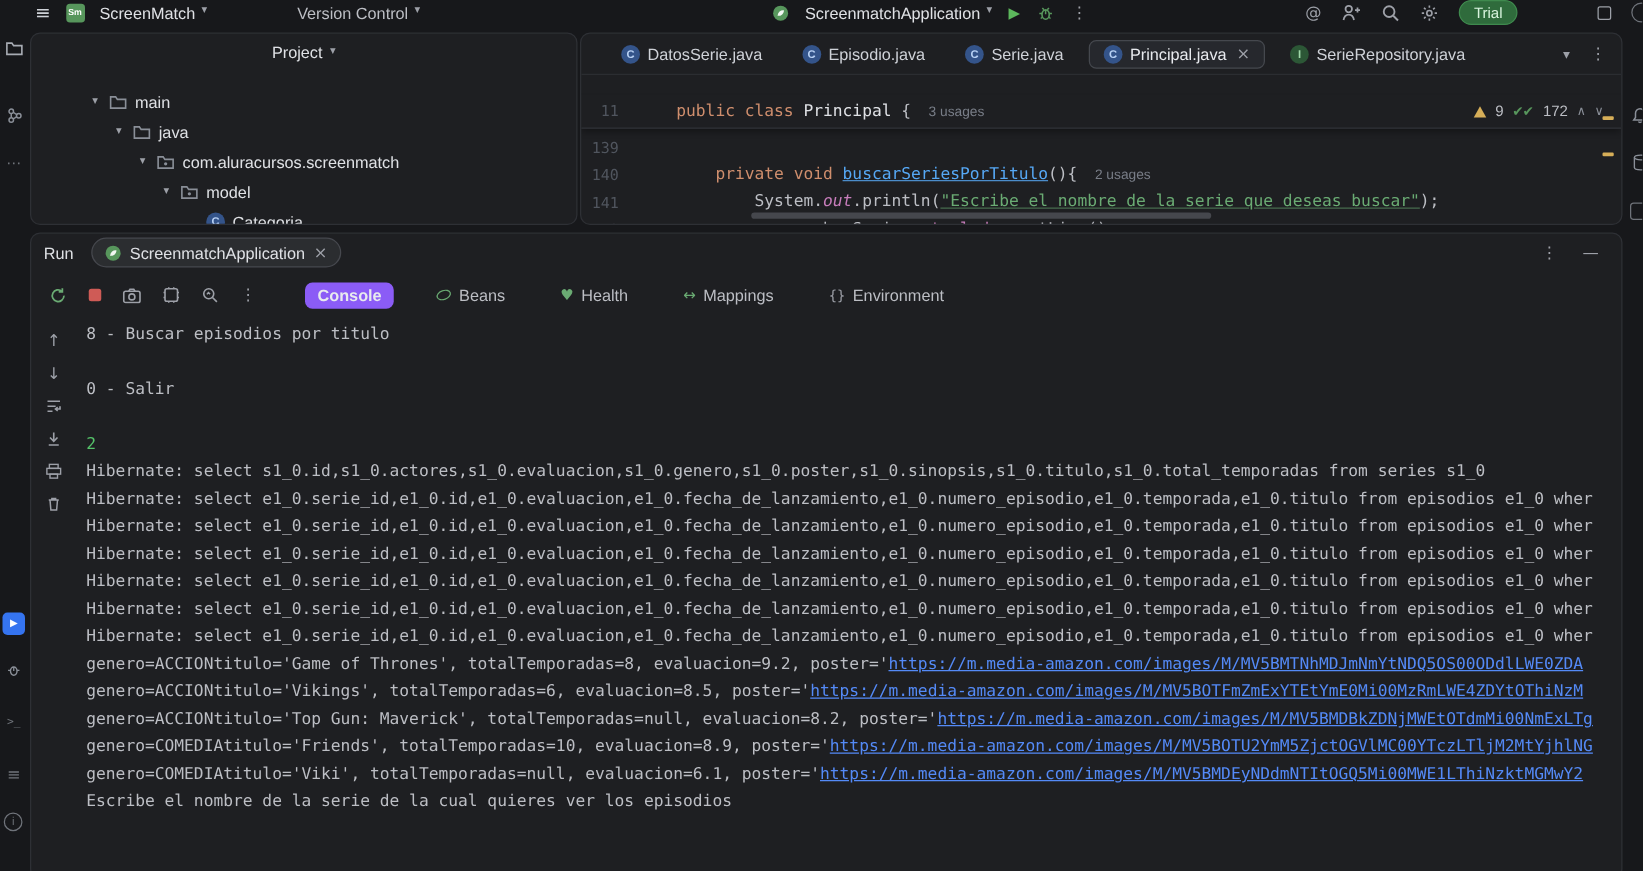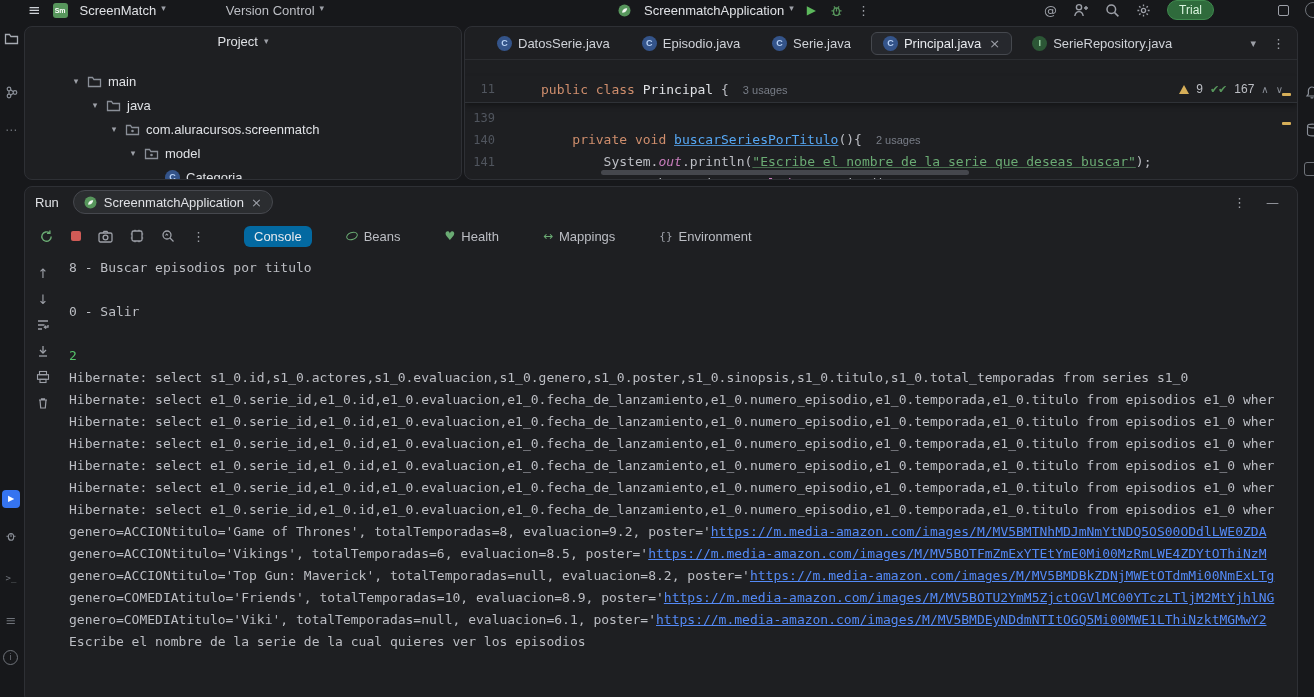--- a/index.html
+++ b/index.html
@@ -13,21 +13,21 @@
   .toolbar{position:absolute;left:22px;top:0;right:0;height:20px;display:flex;align-items:center;}
   .tb-left{display:flex;align-items:center;gap:12px;padding-left:6px;}
   .tb-center{position:absolute;left:596px;top:0;height:20px;display:flex;align-items:center;gap:13px;}
   .tb-right{position:absolute;right:2px;top:0;height:20px;display:flex;align-items:center;gap:16px;}
   .glyph{font-family:"DejaVu Sans",sans-serif;}
   .hamburger{font-size:15px;color:#cfd2d8;}
   .logo{width:15px;height:15px;border-radius:3px;background:#57965c;color:#fff;font-size:7px;font-weight:bold;
         display:inline-flex;align-items:center;justify-content:center;}
   .tb-item{display:inline-flex;align-items:flex-start;gap:5px;cursor:default;}
   .chev{font-size:9px;color:#9da0a8;}
-  .vc{margin-left:48px;color:#bcbec4;}
+  .vc{margin-left:60px;color:#bcbec4;}
   .play{color:#5cb85c;font-size:12px;}
   .kebab{color:#9da0a8;font-size:13px;}
   .trial{padding:2px 11px;border-radius:10px;background:#2f6b3c;border:1px solid #3f8a4e;color:#d9f4de;font-size:12px;}
   .winbox{width:9px;height:9px;border:1.5px solid #9da0a8;border-radius:2px;display:inline-block;}
   .half-ico{width:14px;height:14px;border:1.5px solid #6f737a;border-radius:50%;margin-right:-9px;}
 
   
   .left-stripe{position:absolute;left:0;top:0;width:22px;bottom:0;}
   .left-stripe .ico{position:absolute;left:3px;width:16px;height:16px;}
   .right-stripe{position:absolute;right:0;top:22px;width:15px;bottom:0;}
@@ -78,21 +78,21 @@
 
   
   .run-header{height:30px;display:flex;align-items:center;gap:14px;padding:0 10px;}
   .session-pill{display:inline-flex;align-items:center;gap:7px;height:22px;padding:0 10px;border-radius:12px;
                 border:1px solid #46484e;background:#2b2d30;}
   .run-header-end{margin-left:auto;display:flex;align-items:center;gap:20px;padding-right:8px;}
   .run-toolbar{height:30px;display:flex;align-items:center;gap:17px;padding:0 14px;margin-top:4px;}
   .stop-sq{width:10px;height:10px;background:#cf5b56;border-radius:2px;}
   .rt-tabs{display:flex;align-items:center;gap:24px;margin-left:22px;}
   .rt-tab{display:inline-flex;align-items:center;gap:6px;color:#bcbec4;padding:3px 10px;border-radius:6px;}
-  .rt-tab.selected{background:#0369a1;color:#e8eaee;}
+  .rt-tab.selected{background:#8b5cf6;color:#e8eaee;font-weight:bold;}
   .bean{width:10px;height:6px;border:1.6px solid #6aab73;border-radius:50%;transform:rotate(-20deg);display:inline-block;}
   .heart{color:#6aab73;font-family:"DejaVu Sans",sans-serif;font-size:12px;}
   .map-ic{color:#6aab73;font-family:"DejaVu Sans",sans-serif;font-size:12px;}
   .env-ic{color:#9da0a8;font-family:"DejaVu Sans Mono",monospace;font-size:11px;}
 
   .console-gutter{position:absolute;left:5px;top:78px;width:26px;display:flex;flex-direction:column;gap:10px;align-items:center;}
   .console-gutter .ico{width:16px;height:16px;color:#9da0a8;font-size:13px;font-family:"DejaVu Sans",sans-serif;}
   .console{position:absolute;left:44px;top:70px;right:2px;bottom:0;overflow:hidden;padding-top:3px;}
   .cline{height:22px;line-height:22px;white-space:pre;overflow:hidden;
          font:13px "DejaVu Sans Mono",monospace;color:#bcbec4;}
@@ -293,21 +293,21 @@
     </div>
 
     <div class="sticky-line">
       <span class="gutter">11</span>
       <span class="code"><span class="kw">public class </span><span class="clsname">Principal</span><span> {</span><span class="inlay">3 usages</span></span>
       <span class="insp">
         <span class="warn-tri"></span>
         <span>9</span>
         <span class="chk">✔</span>
         <span class="chk chk2">✔</span>
-        <span>167</span>
+        <span>172</span>
         <span class="caret">∧</span>
         <span class="caret">∨</span>
       </span>
     </div>
 
     <div>
       <div class="codeline">
         <span class="gutter">139</span>
         <span class="code"></span>
       </div>

